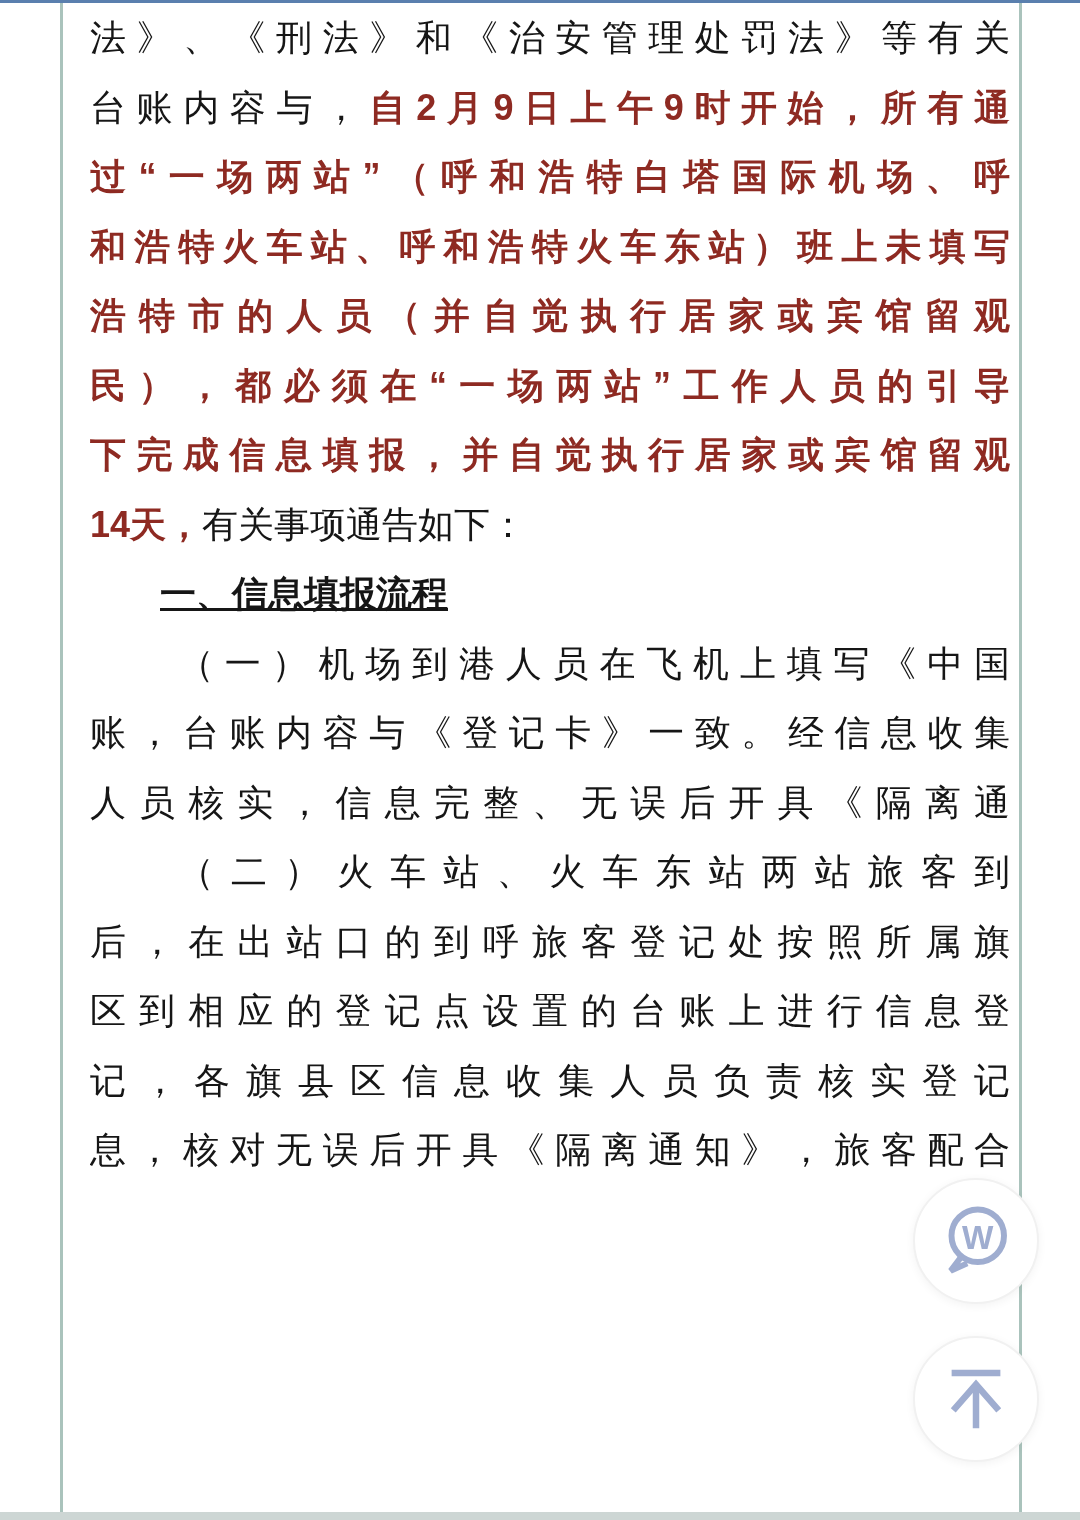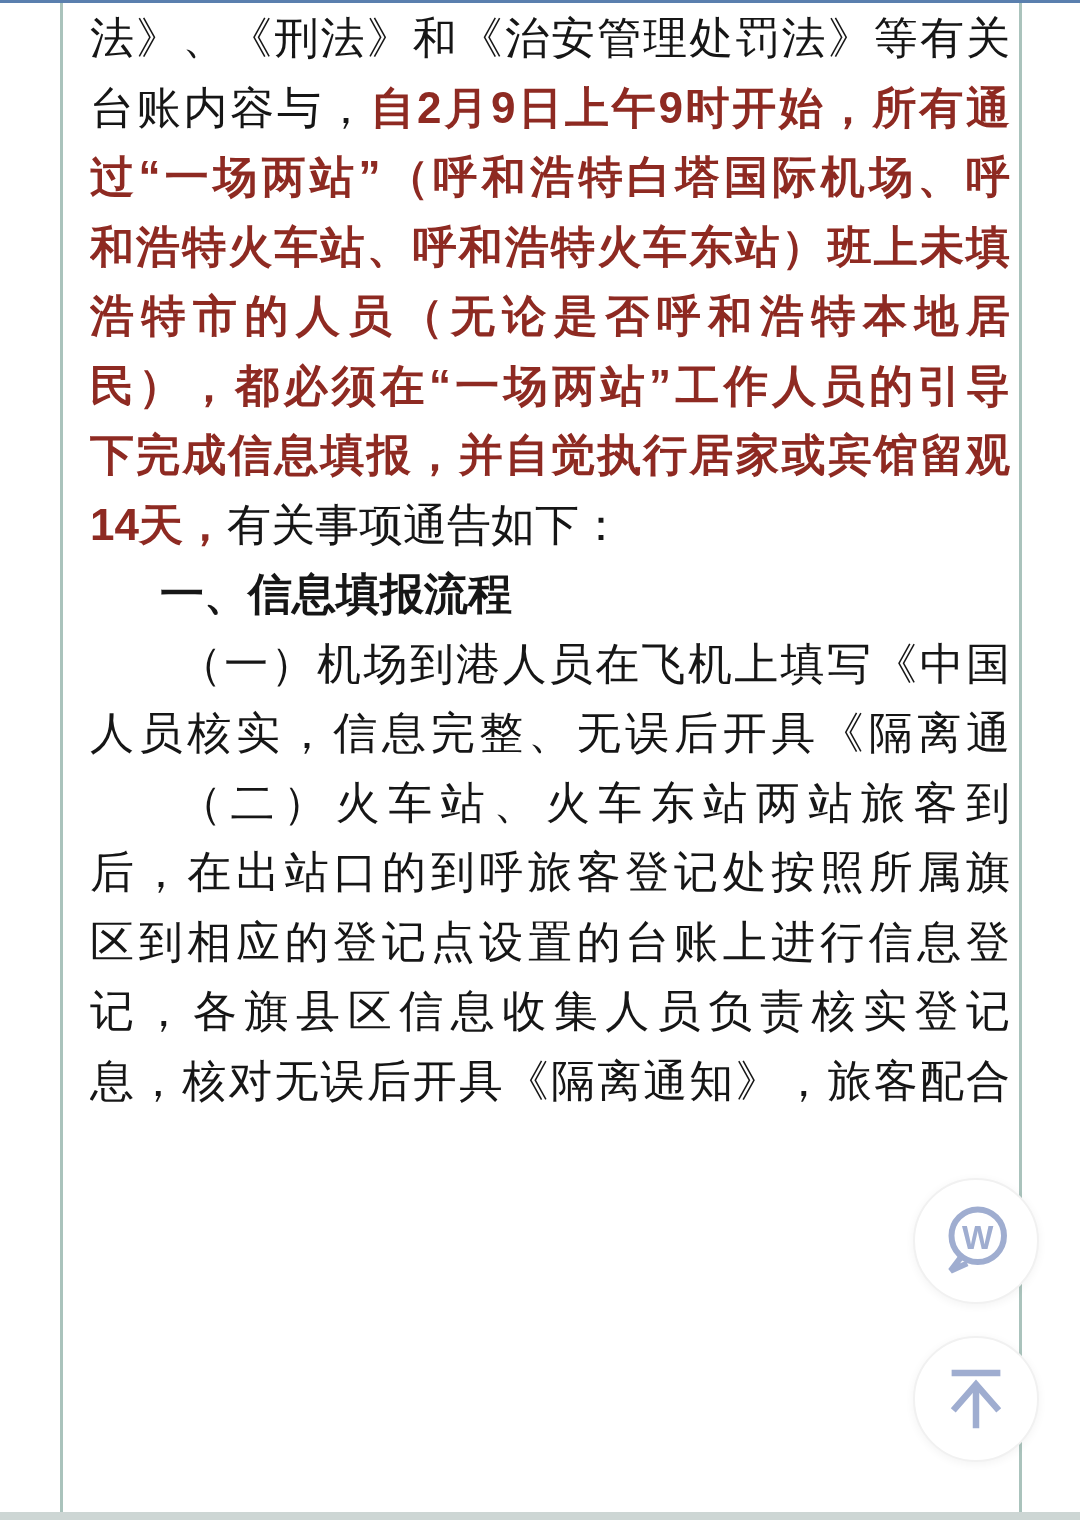--- a/index.html
+++ b/index.html
@@ -11,27 +11,27 @@
   .topline{position:absolute;top:0;left:0;width:1080px;height:3px;background:var(--blue,#5a7fae);z-index:2;}
   .vline{position:absolute;top:3px;bottom:0;width:3px;background:var(--green,#aac3bc);z-index:2;}
   .vl-left{left:60px;}
   .vl-right{left:1019px;}
   .bottombar{position:absolute;left:0;bottom:0;width:1080px;height:8px;background:var(--bar,#cdd6d4);z-index:6;}
 
   .content{position:absolute;left:63px;top:3px;width:956px;z-index:1;}
   .line{
     margin:0 9px 0 27px;
     height:69.5px;line-height:69.5px;
-    font-size:44px;color:var(--ink,#161616);
+    font-size:36px;color:var(--ink,#161616);
     text-align:justify;text-align-last:justify;
     overflow:hidden;
   }
   .line.natural{text-align-last:left;}
   .line.ind{padding-left:88px;}
-  .line.head{font-weight:bold;padding-left:70px;text-align:left;text-align-last:left;}
+  .line.head{font-weight:bold;padding-left:70px;text-align:left;text-align-last:left;text-decoration:underline;}
   .red{color:var(--red,#8e2a22);font-weight:bold;}
 
   .fab{
     position:absolute;width:126px;height:126px;border-radius:50%;
     background:#ffffff;border:2px solid #f1f1f1;
     box-shadow:0 2px 10px rgba(0,0,0,0.05);
     display:flex;align-items:center;justify-content:center;
     z-index:5;padding:0;cursor:pointer;
   }
   .fab-comment{left:913px;top:1178px;}
@@ -43,26 +43,27 @@
 
 <div class="topline"></div>
 <div class="vline vl-left"></div>
 <div class="vline vl-right"></div>
 
 <main class="content">
   <div class="line"><span>法》、《刑法》和《治安管理处罚法》等有关</span></div>
   <div class="line"><span>台账内容与，</span><span class="red">自2月9日上午9时开始，所有通</span></div>
   <div class="line"><span class="red">过“一场两站”（呼和浩特白塔国际机场、呼</span></div>
   <div class="line"><span class="red">和浩特火车站、呼和浩特火车东站）班上未填写</span></div>
-  <div class="line"><span class="red">浩特市的人员（无论是否呼和浩特本地居</span></div>
+  <div class="line"><span class="red">浩特市的人员（并自觉执行居家或宾馆留观</span></div>
   <div class="line"><span class="red">民），都必须在“一场两站”工作人员的引导</span></div>
   <div class="line"><span class="red">下完成信息填报，并自觉执行居家或宾馆留观</span></div>
   <div class="line natural"><span class="red">14天，</span><span>有关事项通告如下：</span></div>
   <div class="line head"><span>一、信息填报流程</span></div>
   <div class="line ind"><span>（一）机场到港人员在飞机上填写《中国</span></div>
+  <div class="line"><span>账，台账内容与《登记卡》一致。经信息收集</span></div>
   <div class="line"><span>人员核实，信息完整、无误后开具《隔离通</span></div>
   <div class="line ind"><span>（二）火车站、火车东站两站旅客到</span></div>
   <div class="line"><span>后，在出站口的到呼旅客登记处按照所属旗</span></div>
   <div class="line"><span>区到相应的登记点设置的台账上进行信息登</span></div>
   <div class="line"><span>记，各旗县区信息收集人员负责核实登记</span></div>
   <div class="line"><span>息，核对无误后开具《隔离通知》，旅客配合</span></div>
 </main>
 
 <button class="fab fab-comment">
   <svg width="84" height="84" viewBox="0 0 48 48" fill="none">

